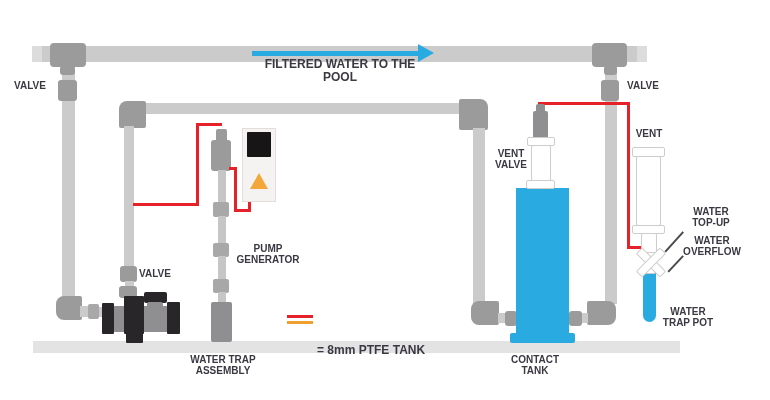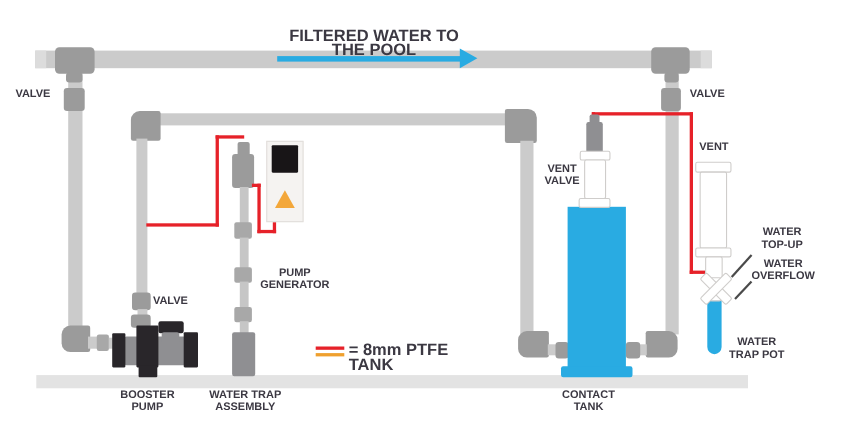--- a/index.html
+++ b/index.html
@@ -10,21 +10,21 @@
   .fit{position:absolute;background:#9b9b9b;border-radius:3px;}
   .fit2{position:absolute;background:#a8a8a8;border-radius:2px;}
   .fit3{position:absolute;background:#8f8f92;border-radius:2px;}
   .blk{position:absolute;background:#29262a;border-radius:1px;}
   .red{position:absolute;background:#e62129;}
   .org{position:absolute;background:#efa02e;}
   .wht{position:absolute;background:#ffffff;border:1px solid #cfcdcb;border-radius:2px;box-sizing:border-box;}
   .blue{position:absolute;background:#29abe2;}
   .lbl{position:absolute;color:#3b3842;font-weight:bold;font-size:10px;line-height:10.5px;
        text-align:center;white-space:pre-line;letter-spacing:0px;}
-  .lbl-lg{font-size:15px;line-height:13px;}
+  .lbl-lg{font-size:12px;line-height:13px;margin-top:32px;}
   .left{text-align:left;}
   .ptr{position:absolute;height:1.5px;background:#4a4a4a;transform-origin:left center;}
   .tri{position:absolute;width:0;height:0;border-left:9px solid transparent;
        border-right:9px solid transparent;border-bottom:16px solid #f3a73a;}
   .ahead{position:absolute;width:0;height:0;border-top:9px solid transparent;
        border-bottom:9px solid transparent;border-left:16px solid #29abe2;}
 </style>
 </head>
 <body>
 
@@ -138,20 +138,18 @@
 VALVE</div>
   <div class="lbl" style="left:631px;top:129px;width:36px;">VENT</div>
   <div class="lbl" style="left:680px;top:207px;width:62px;">WATER
 TOP-UP</div>
   <div class="lbl" style="left:677px;top:236px;width:70px;">WATER
 OVERFLOW</div>
   <div class="lbl" style="left:652px;top:307px;width:72px;">WATER
 TRAP POT</div>
   <div class="lbl" style="left:225px;top:244px;width:86px;">PUMP
 GENERATOR</div>
-  <div class="lbl" style="left:99px;top:355px;width:70px;">BOOSTER
-PUMP</div>
   <div class="lbl" style="left:500px;top:355px;width:70px;">CONTACT
 TANK</div>
   <div class="lbl" style="left:177px;top:355px;width:92px;">WATER TRAP
 ASSEMBLY</div>
 
 </div>
 
 </body></html>

